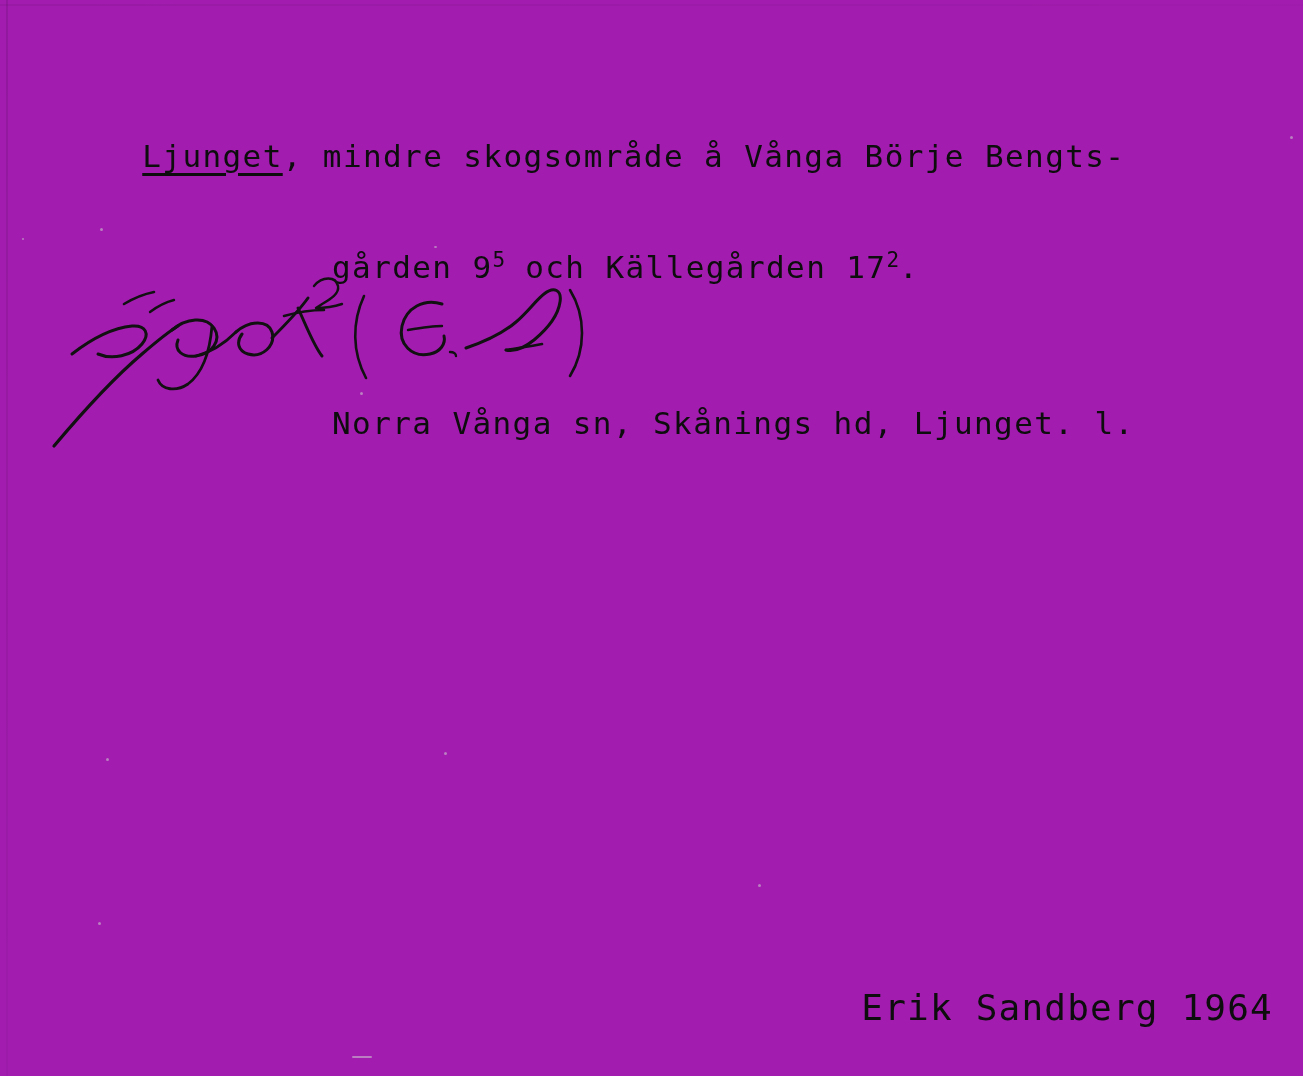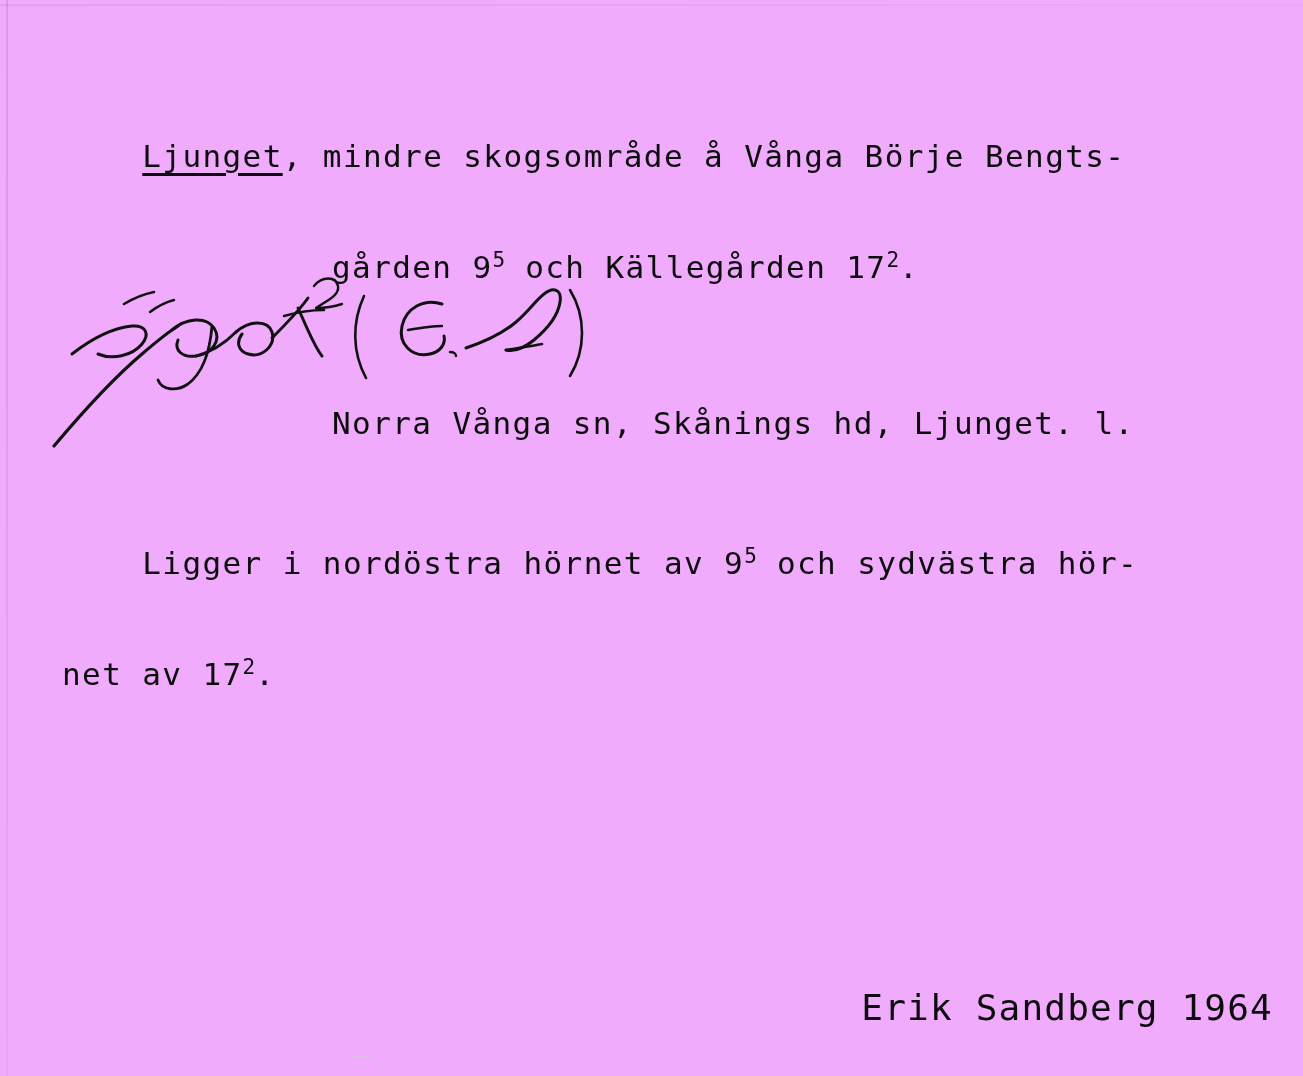--- a/index.html
+++ b/index.html
@@ -13,21 +13,21 @@
     position: relative;
     overflow: hidden;
     font-family: "DejaVu Sans Mono", monospace;
     color: #111111;
   }
 
   
   .card {
     position: absolute;
     inset: 0;
-    background: #f0abfc;
+    background: #a21caf;
   }
 
   
   .speck {
     position: absolute;
     background: #cfcfcf;
     border-radius: 50%;
     opacity: .55;
   }
 
@@ -153,19 +153,17 @@
 
         <path d="M420 80 C 438 74, 456 66, 470 54 C 482 44, 490 32, 498 26 C 508 18, 516 22, 514 34 C 512 48, 500 62, 488 72 C 478 80, 468 84, 460 82" stroke-width="3"></path>
         <path d="M460 82 C 472 80, 486 78, 496 76" stroke-width="2.6"></path>
 
         <path d="M524 22 C 540 48, 540 82, 524 108" stroke-width="2.6"></path>
       </g>
     </svg>
   </div>
 
   <div class="typed" id="body-block">
-    <span id="body-line-1"><span>Ligger i nordöstra hörnet av 9</span><sup class="sup">5</sup><span> och sydvästra hör-</span></span>
-    <span id="body-line-2"><span>net av 17</span><sup class="sup">2</sup><span>.</span></span>
   </div>
 
   <div id="signature">Erik Sandberg 1964</div>
 
 </div>
 
 </body></html>

